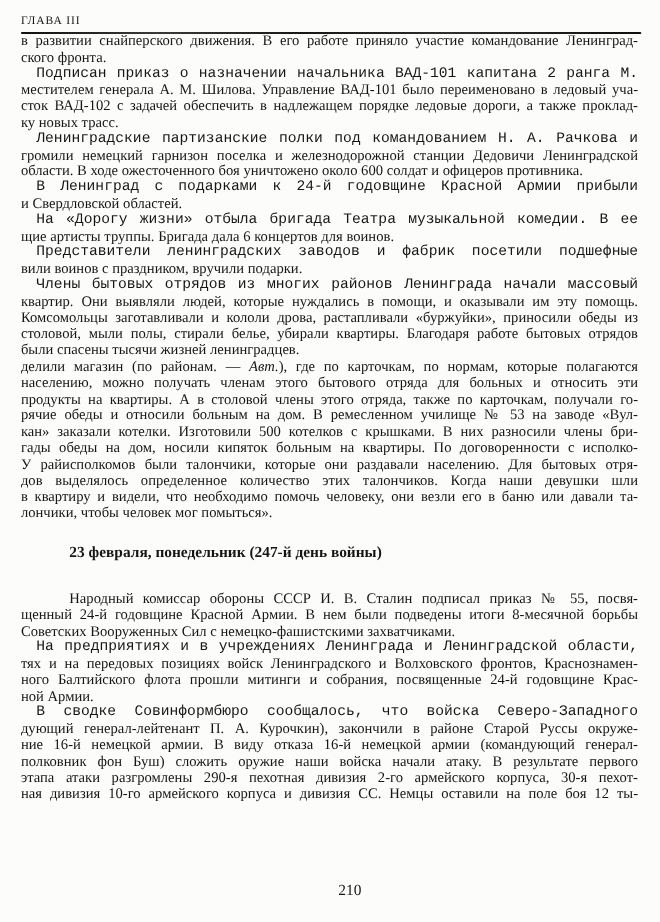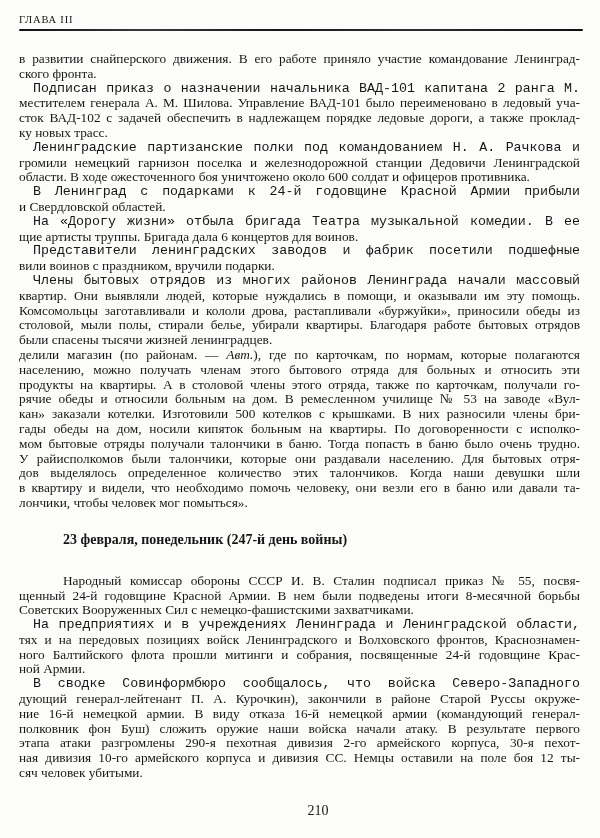--- a/index.html
+++ b/index.html
@@ -22,21 +22,21 @@
     font-size:10.5px;letter-spacing:0.8px;
     color:var(--ink);
   }
   .header-rule{
     position:absolute;left:19px;top:29px;
     width:564px;height:2.4px;
     background:linear-gradient(90deg,#101010,#3a3a3a 22%,#181818 45%,#2e2e2e 70%,#0f0f0f);
     border-radius:1px;
   }
   .page-body{
-    position:absolute;left:19px;top:52px;
+    position:absolute;left:19px;top:30px;
     width:561px;
   }
   .paragraph{margin:0;}
   .line{
     font-size:13.3px;
     line-height:14.8px;
     max-height:14.8px;
     overflow:hidden;
     text-align:justify;
     text-align-last:justify;
@@ -105,21 +105,20 @@
           <div class="line">столовой, мыли полы, стирали белье, убирали квартиры. Благодаря работе бытовых отрядов</div>
           <div class="line last-line">были спасены тысячи жизней ленинградцев.</div>
         </div>
         <div class="paragraph">
           <div class="line">делили магазин (по районам. — <i>Авт.</i>), где по карточкам, по нормам, которые полагаются</div>
           <div class="line">населению, можно получать членам этого бытового отряда для больных и относить эти</div>
           <div class="line">продукты на квартиры. А в столовой члены этого отряда, также по карточкам, получали го-</div>
           <div class="line">рячие обеды и относили больным на дом. В ремесленном училище № 53 на заводе «Вул-</div>
           <div class="line">кан» заказали котелки. Изготовили 500 котелков с крышками. В них разносили члены бри-</div>
           <div class="line">гады обеды на дом, носили кипяток больным на квартиры. По договоренности с исполко-</div>
-          <div class="line">мом бытовые отряды получали талончики в баню. Тогда попасть в баню было очень трудно.</div>
           <div class="line">У райисполкомов были талончики, которые они раздавали населению. Для бытовых отря-</div>
           <div class="line">дов выделялось определенное количество этих талончиков. Когда наши девушки шли</div>
           <div class="line">в квартиру и видели, что необходимо помочь человеку, они везли его в баню или давали та-</div>
           <div class="line last-line">лончики, чтобы человек мог помыться».</div>
         </div>
       </section>
       <section>
         <div class="section-heading">23 февраля, понедельник (247-й день войны)</div>
         <div class="paragraph">
           <div class="line first-line indent-large">Народный комиссар обороны СССР И. В. Сталин подписал приказ № 55, посвя-</div>
@@ -132,19 +131,18 @@
           <div class="line">ного Балтийского флота прошли митинги и собрания, посвященные 24-й годовщине Крас-</div>
           <div class="line last-line">ной Армии.</div>
         </div>
         <div class="paragraph">
           <div class="line first-line indent-normal">В сводке Совинформбюро сообщалось, что войска Северо-Западного фронта (коман-</div>
           <div class="line">дующий генерал-лейтенант П. А. Курочкин), закончили в районе Старой Руссы окруже-</div>
           <div class="line">ние 16-й немецкой армии. В виду отказа 16-й немецкой армии (командующий генерал-</div>
           <div class="line">полковник фон Буш) сложить оружие наши войска начали атаку. В результате первого</div>
           <div class="line">этапа атаки разгромлены 290-я пехотная дивизия 2-го армейского корпуса, 30-я пехот-</div>
           <div class="line">ная дивизия 10-го армейского корпуса и дивизия СС. Немцы оставили на поле боя 12 ты-</div>
-          <div class="line last-line">сяч человек убитыми.</div>
         </div>
       </section>
     </div>
 
   <div class="page-number">210</div>
 </div>
 
 </body></html>

